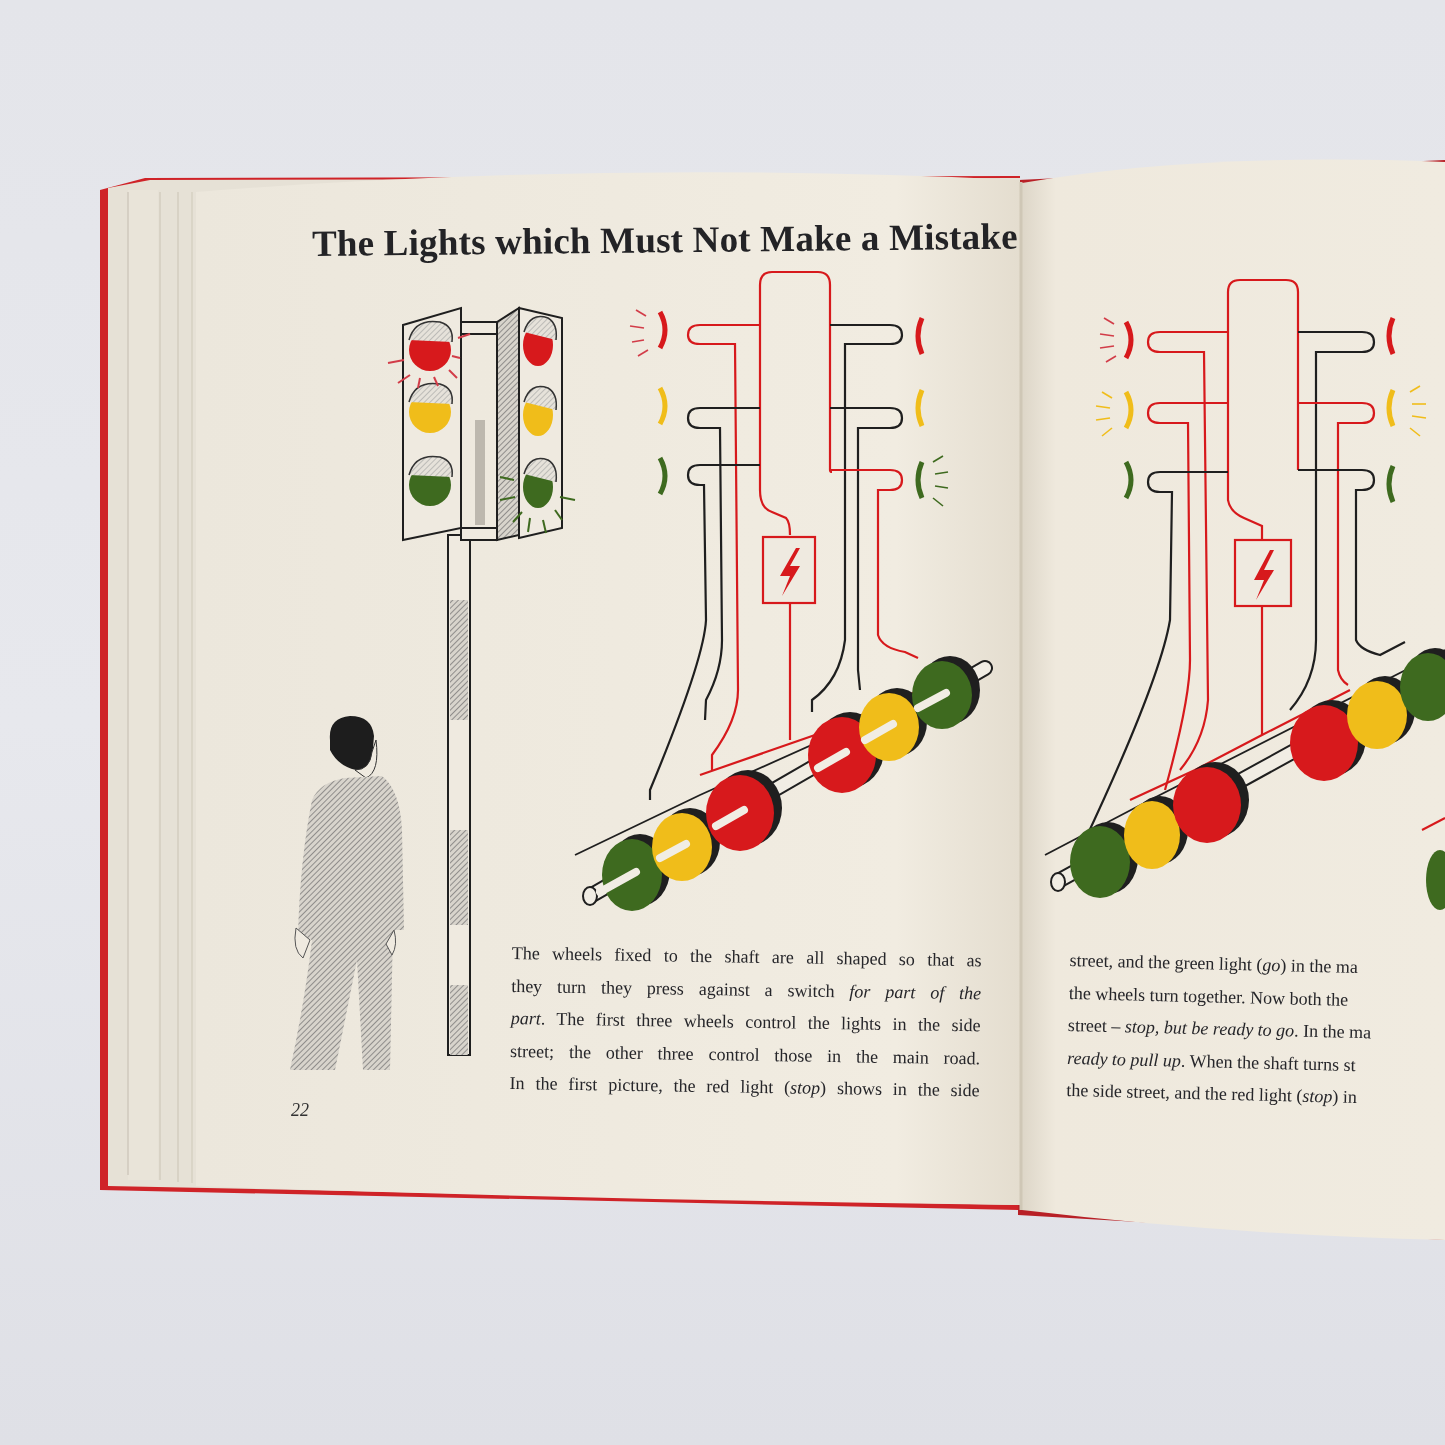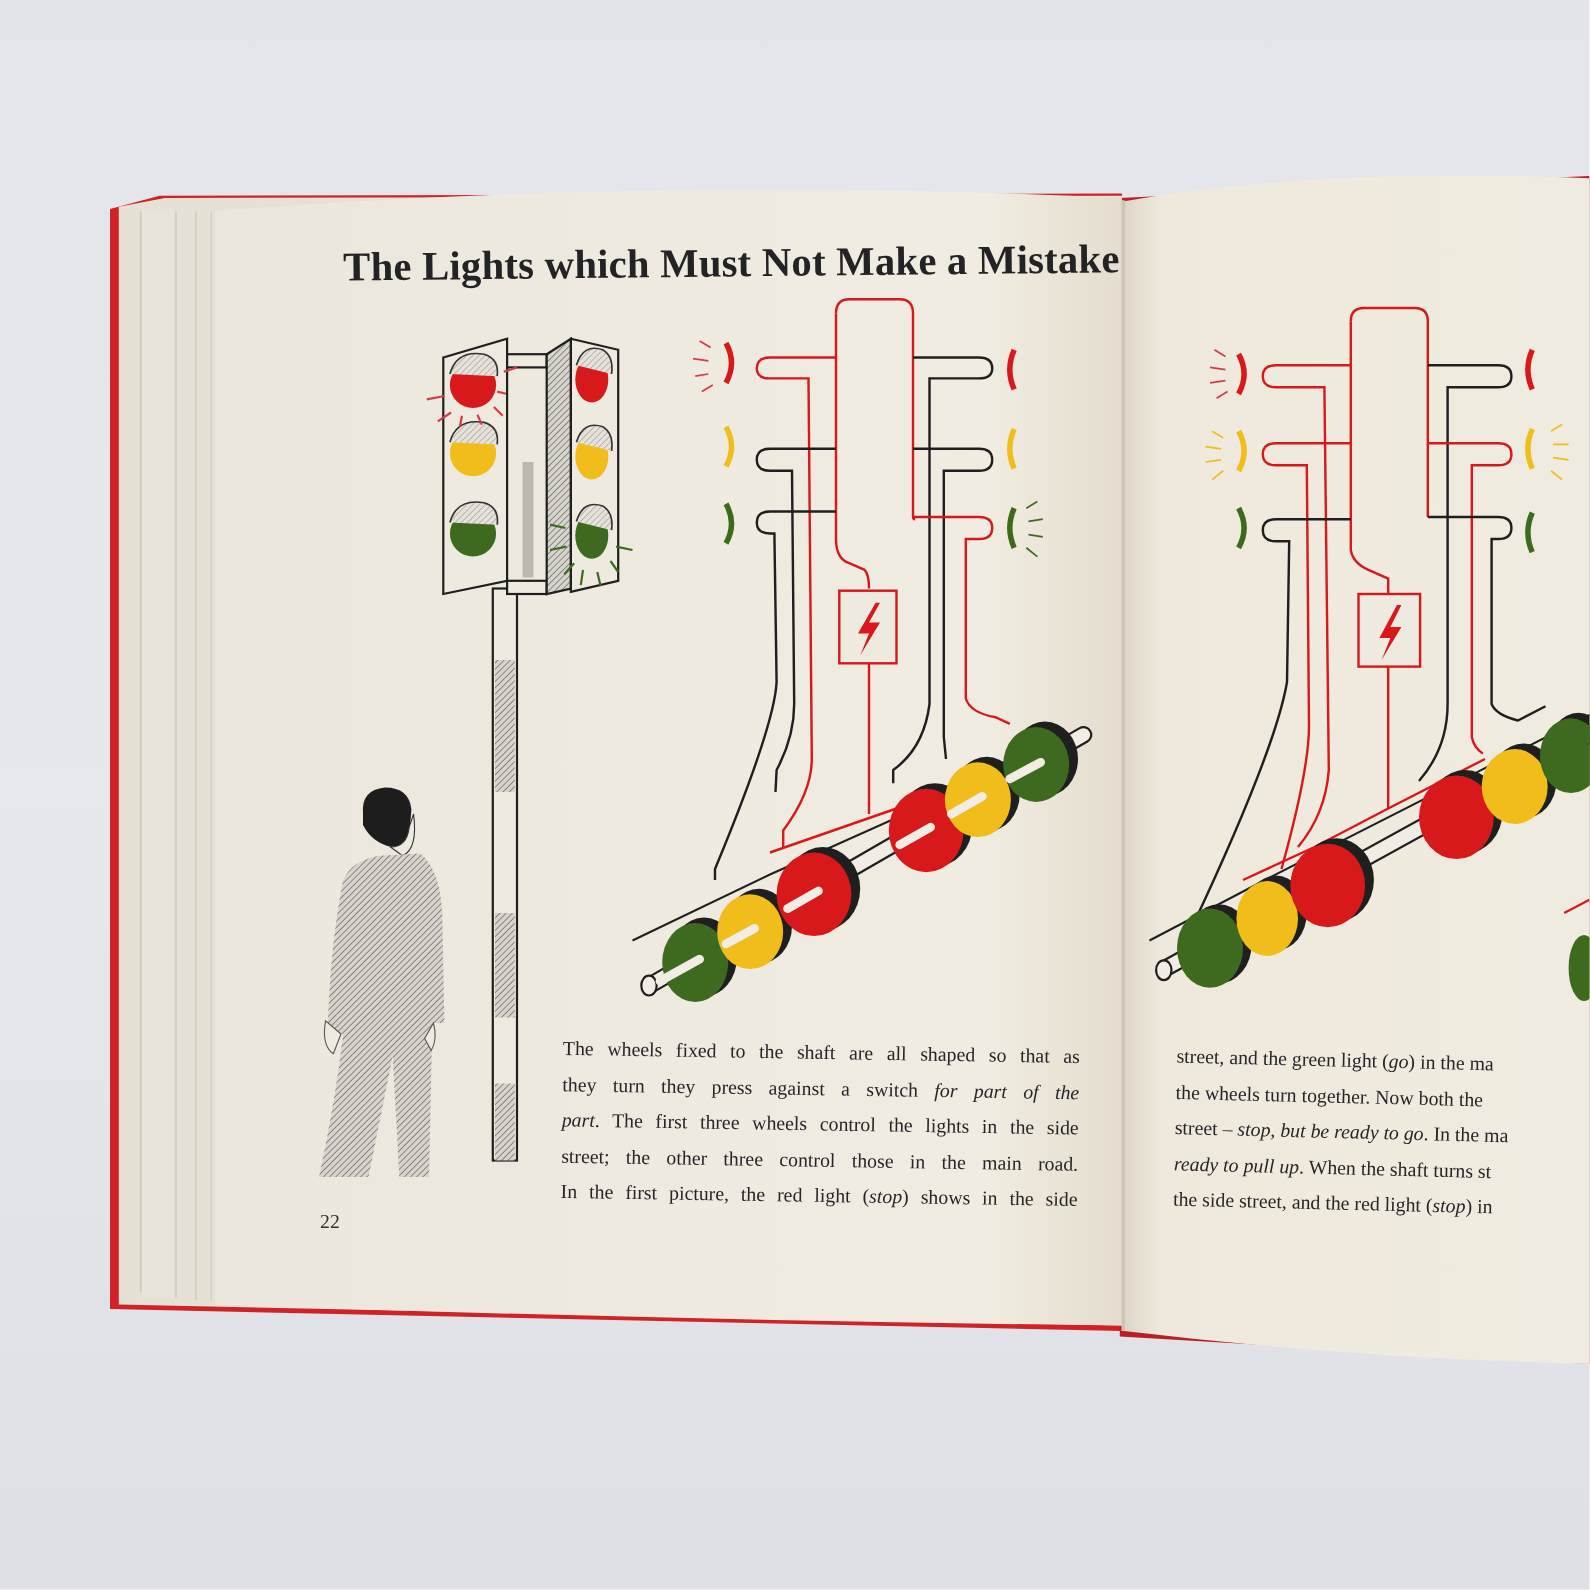--- a/index.html
+++ b/index.html
@@ -23,20 +23,21 @@
     color:#26262a; line-height:32.5px; white-space:nowrap;
   }
   .left-text { left:512px; top:937px; transform: rotate(0.9deg); transform-origin:left top; }
   .right-text { left:1070px; top:944px; transform: rotate(1.4deg); transform-origin:left top; }
   .body-text .line { display:block; }
   .body-text .just { text-align:justify; text-align-last:justify; width:470px; }
   em { font-style:italic; }
   .page-num {
     position:absolute; left:291px; top:1100px; font-size:18px; color:#333;
     font-family:"Liberation Serif", serif;
+    font-style:italic;
   }
 </style>
 </head>
 <body>
 
 <div class="scene">
 
   <svg class="abs" style="left:0;top:0" width="1445" height="1445" viewBox="0 0 1445 1445">
     <defs>
       <pattern id="hatch" width="4" height="4" patternUnits="userSpaceOnUse" patternTransform="rotate(45)">

